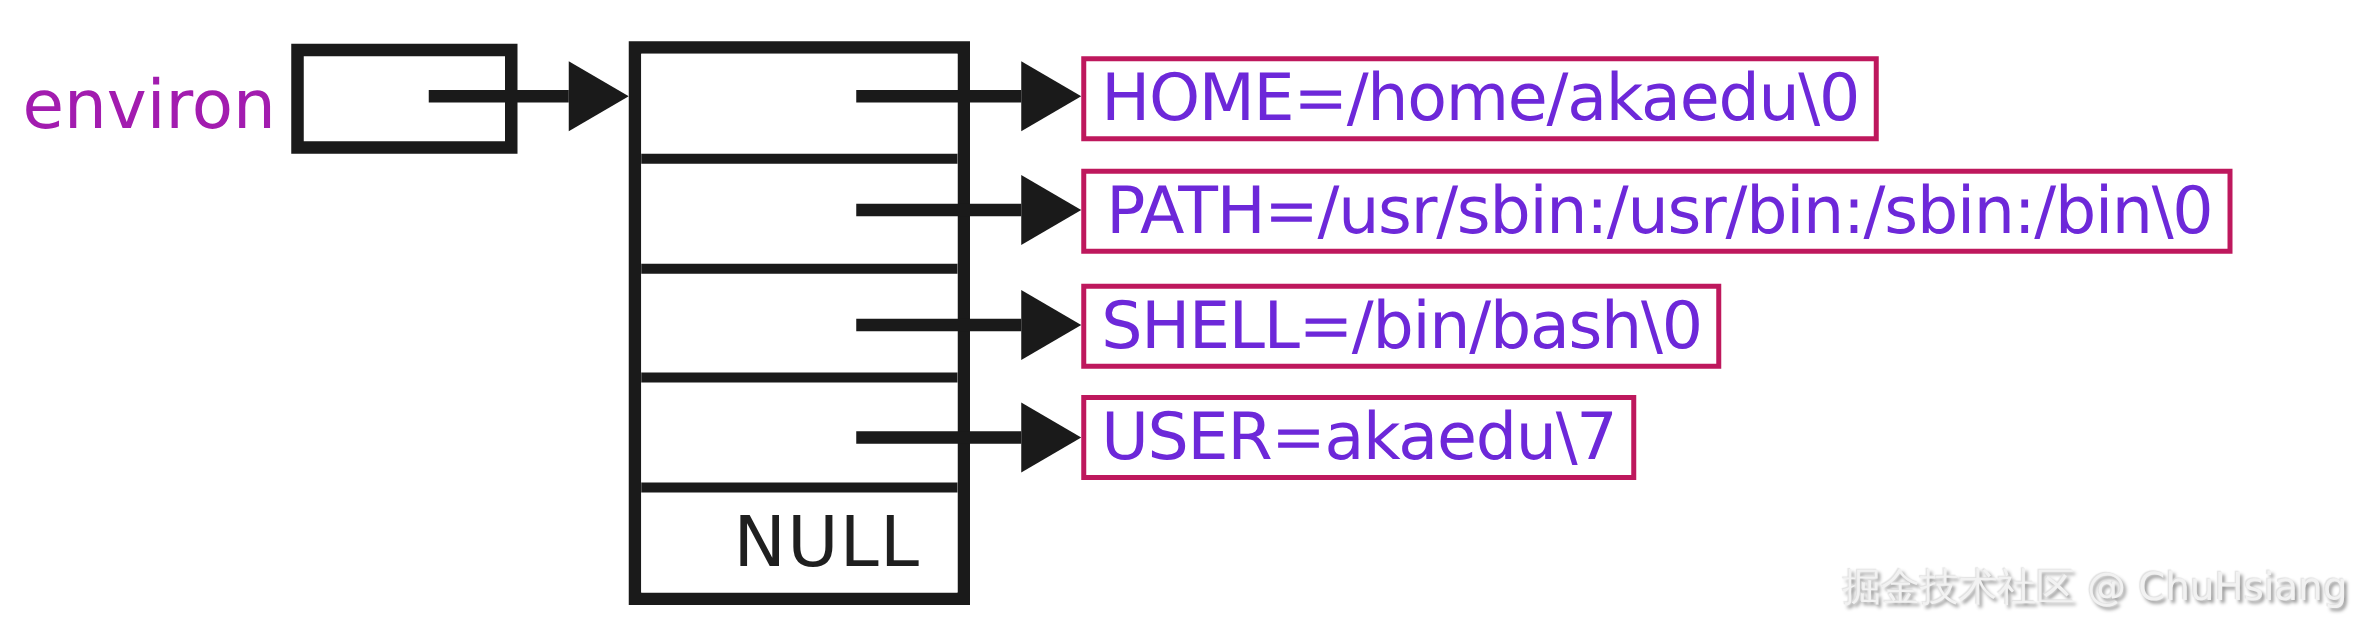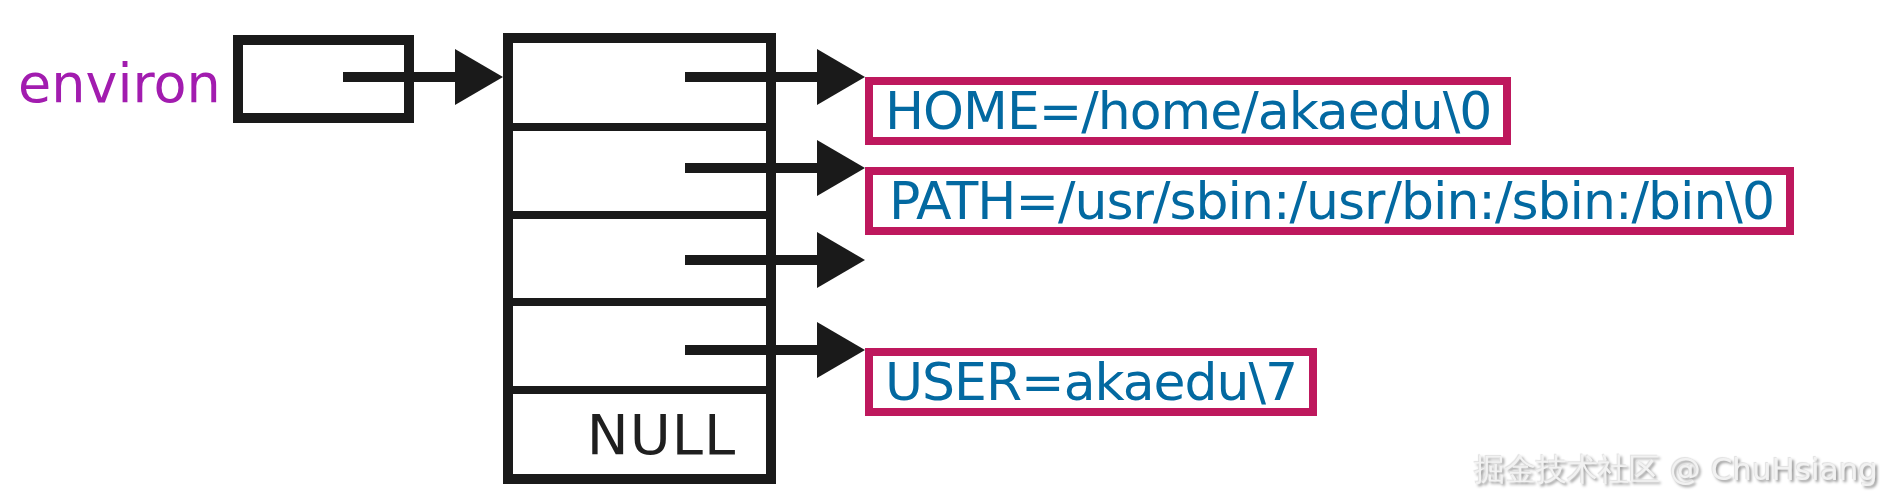--- a/index.html
+++ b/index.html
@@ -79,31 +79,30 @@
   .arrow-r0      { left: 685px; top: 49px;  width: 180px; }
   .arrow-r1      { left: 685px; top: 140px; width: 180px; }
   .arrow-r2      { left: 685px; top: 232px; width: 180px; }
   .arrow-r3      { left: 685px; top: 322px; width: 180px; }
 
   
   .str-box {
     position: absolute;
     left: 865px;
     height: 68px;
-    border: 8px solid #be185d;
+    border: 4px solid #be185d;
     box-sizing: border-box;
     background: #ffffff;
     display: flex;
     align-items: center;
     padding: 0 12px;
     font-size: 52px;
     letter-spacing: -1px;
     white-space: nowrap;
-    color: #0369a1;
-    margin-top: 32px;
+    color: #6d28d9;
   }
   .b0 { top: 45px; }
   .b1 { top: 135px; padding-left: 16px; }
   .b2 { top: 227px; }
   .b3 { top: 316px; }
 
   
   .watermark {
     position: absolute;
     right: 10px;
@@ -156,19 +155,22 @@
     <div class="shaft"></div>
     <div class="head"></div>
   </div>
 
   <div class="str-box b0">
     <span>HOME=/home/akaedu\0</span>
   </div>
   <div class="str-box b1">
     <span>PATH=/usr/sbin:/usr/bin:/sbin:/bin\0</span>
   </div>
+  <div class="str-box b2">
+    <span>SHELL=/bin/bash\0</span>
+  </div>
   <div class="str-box b3">
     <span>USER=akaedu\7</span>
   </div>
 
   <div class="watermark">掘金技术社区 @ ChuHsiang</div>
 
 </div>
 
 </body></html>

